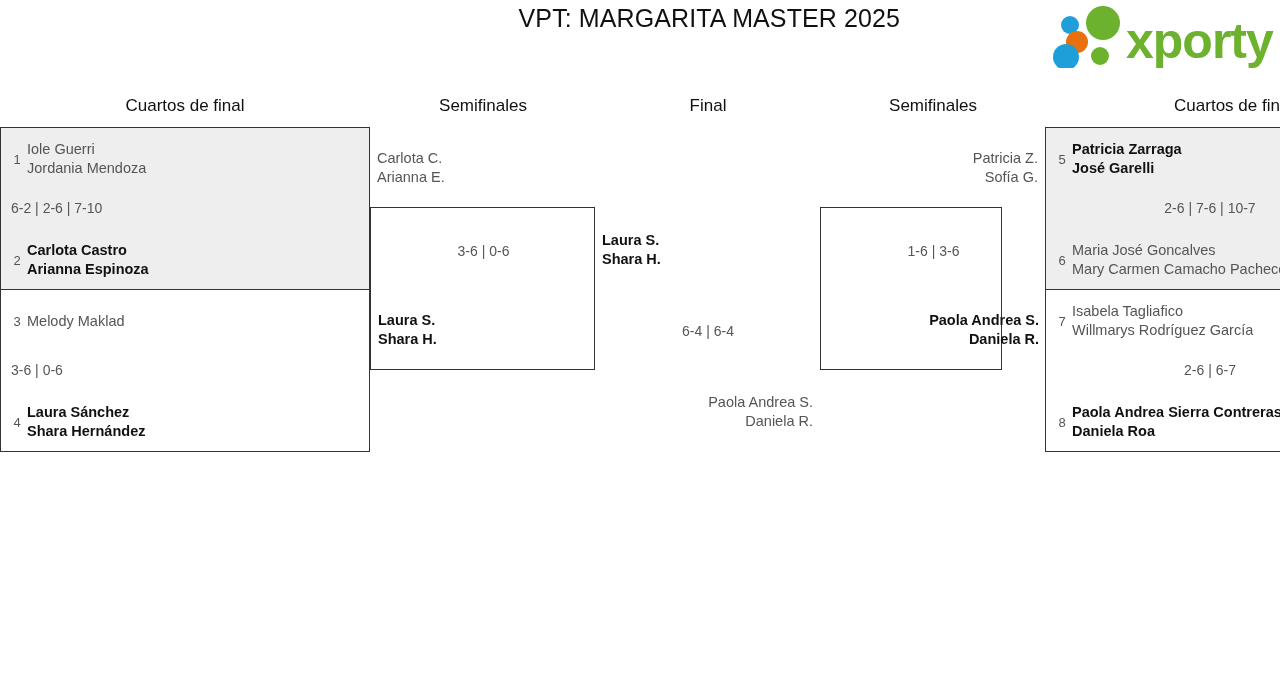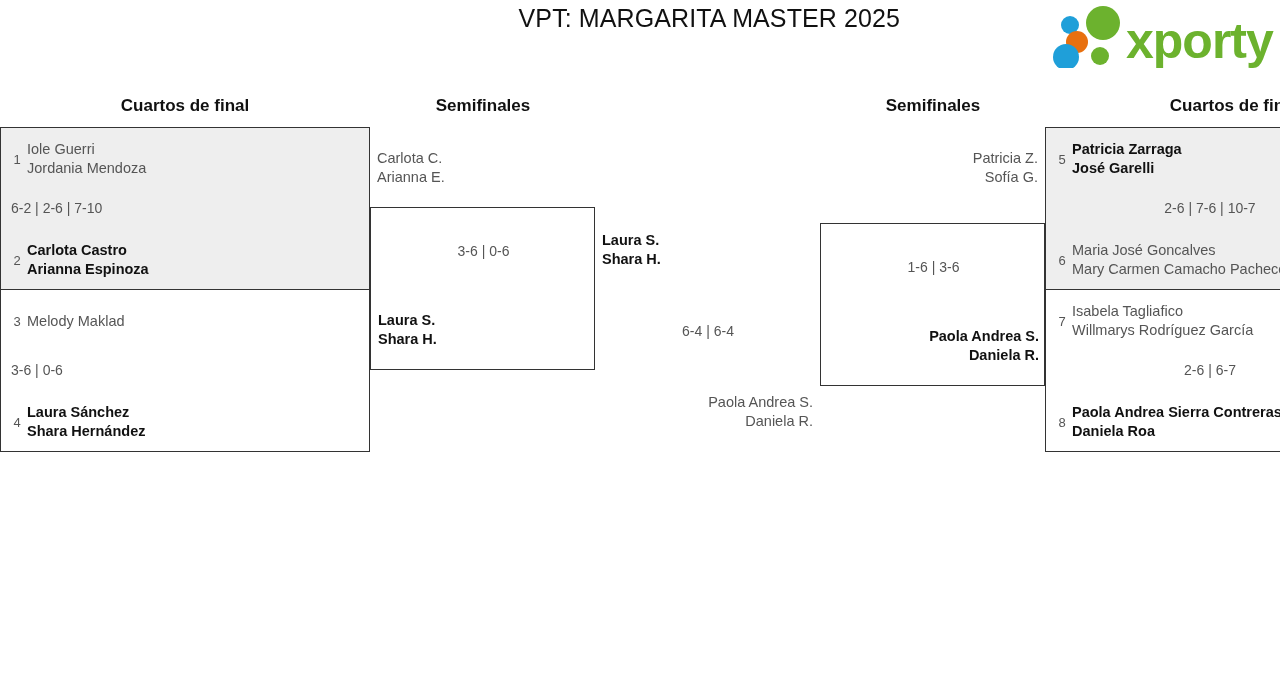--- a/index.html
+++ b/index.html
@@ -44,21 +44,21 @@
     width: 230px;
     height: 62px;
   }
   .logo svg { display: block; }
 
   
   .col-header {
     position: absolute;
     top: 96px;
     font-size: 17px;
-    font-weight: 700;
+    font-weight: 400;
     color: #111111;
     text-align: center;
     white-space: nowrap;
   }
 
   
   .box {
     position: absolute;
     box-sizing: border-box;
     border: 1px solid #333333;
@@ -147,20 +147,21 @@
         <circle cx="52" cy="50" r="9" fill="#6cb22e"></circle>
       </g>
       <g fill="#6cb22e">
         <text x="78" y="52" font-family="Liberation Sans, sans-serif" font-size="50" font-weight="bold" letter-spacing="-1">xporty</text>
       </g>
     </svg>
   </div>
 
   <div class="col-header" style="left:85px; width:200px;">Cuartos de final</div>
   <div class="col-header" style="left:383px; width:200px;">Semifinales</div>
+  <div class="col-header" style="left:608px; width:200px;">Final</div>
   <div class="col-header" style="left:833px; width:200px;">Semifinales</div>
   <div class="col-header" style="left:1127px; width:200px;">Cuartos de fin</div>
 
   <div class="box" style="left:0px; top:127px; width:370px; height:325px;">
 
     <div class="match divider-bottom shaded" style="top:0px; height:162px; background:#eeeeee;">
       <div class="team" style="top:10px; height:42px;">
         <span class="seed">1</span>
         <span class="names">
           <span>Iole Guerri</span><br>
@@ -218,21 +219,21 @@
   <div class="float-team right" style="left:595px; top:393px; width:218px;">
     <span>Paola Andrea S.</span><br>
     <span>Daniela R.</span>
   </div>
 
   <div class="float-team right" style="left:820px; top:149px; width:218px;">
     <span>Patricia Z.</span><br>
     <span>Sofía G.</span>
   </div>
 
-  <div class="box" style="left:820px; top:223px; width:225px; height:163px;text-decoration:underline;">
+  <div class="box" style="left:820px; top:207px; width:182px; height:163px;text-decoration:underline;">
     <div class="float-score" style="left:0px; top:35px; width:225px;">1-6 | 3-6</div>
     <div class="float-team win right" style="left:0px; top:103px; width:218px;">
       <span>Paola Andrea S.</span><br>
       <span>Daniela R.</span>
     </div>
   </div>
 
   <div class="box" style="left:1045px; top:127px; width:330px; height:325px;">
 
     <div class="match divider-bottom shaded" style="top:0px; height:162px; background:#eeeeee;">

